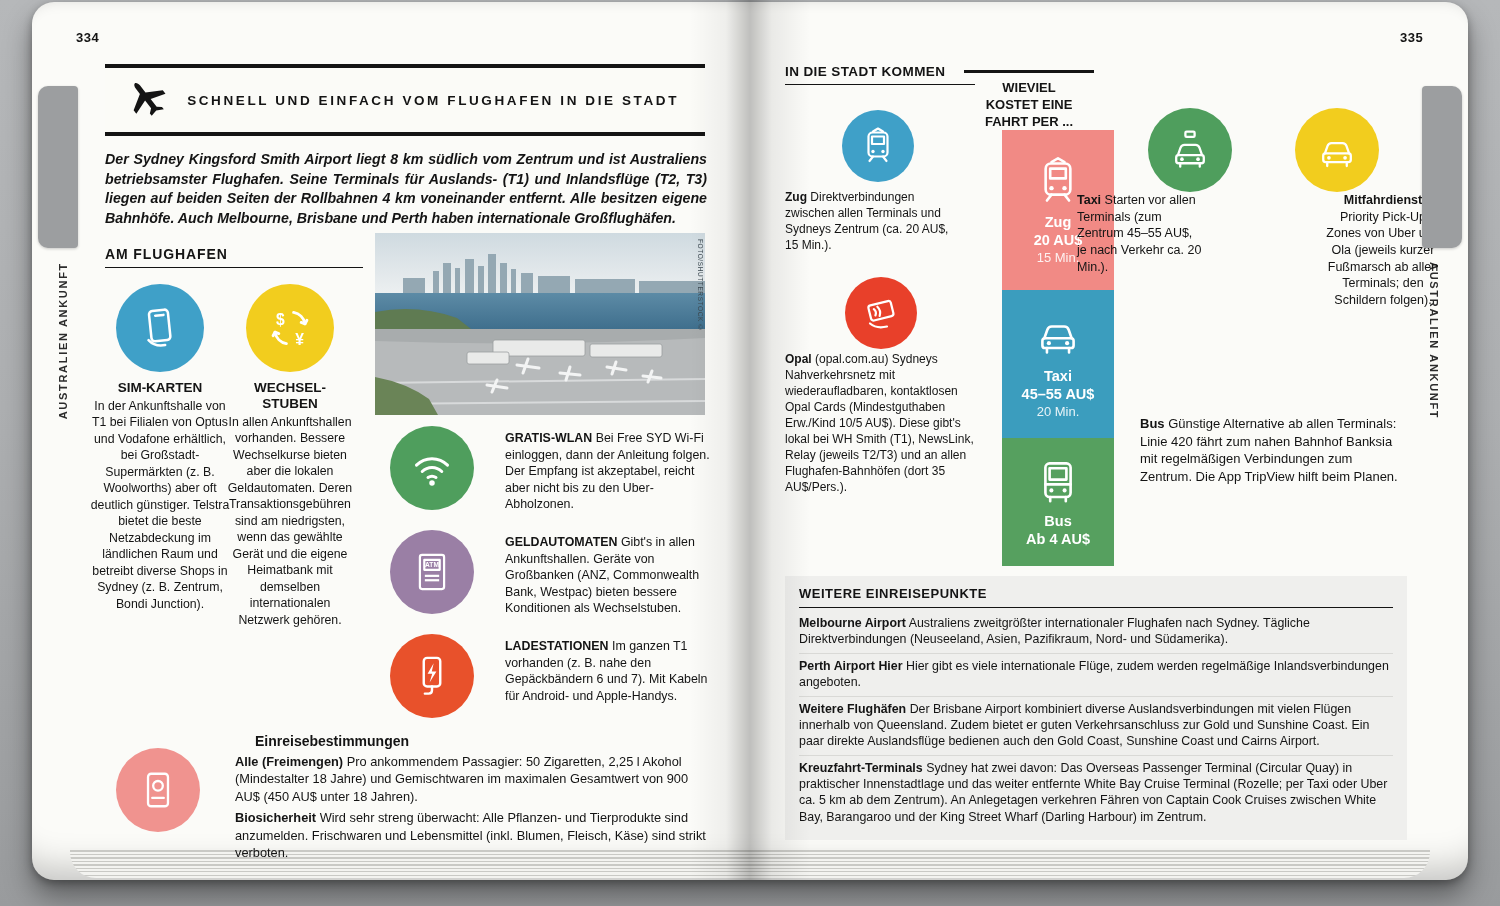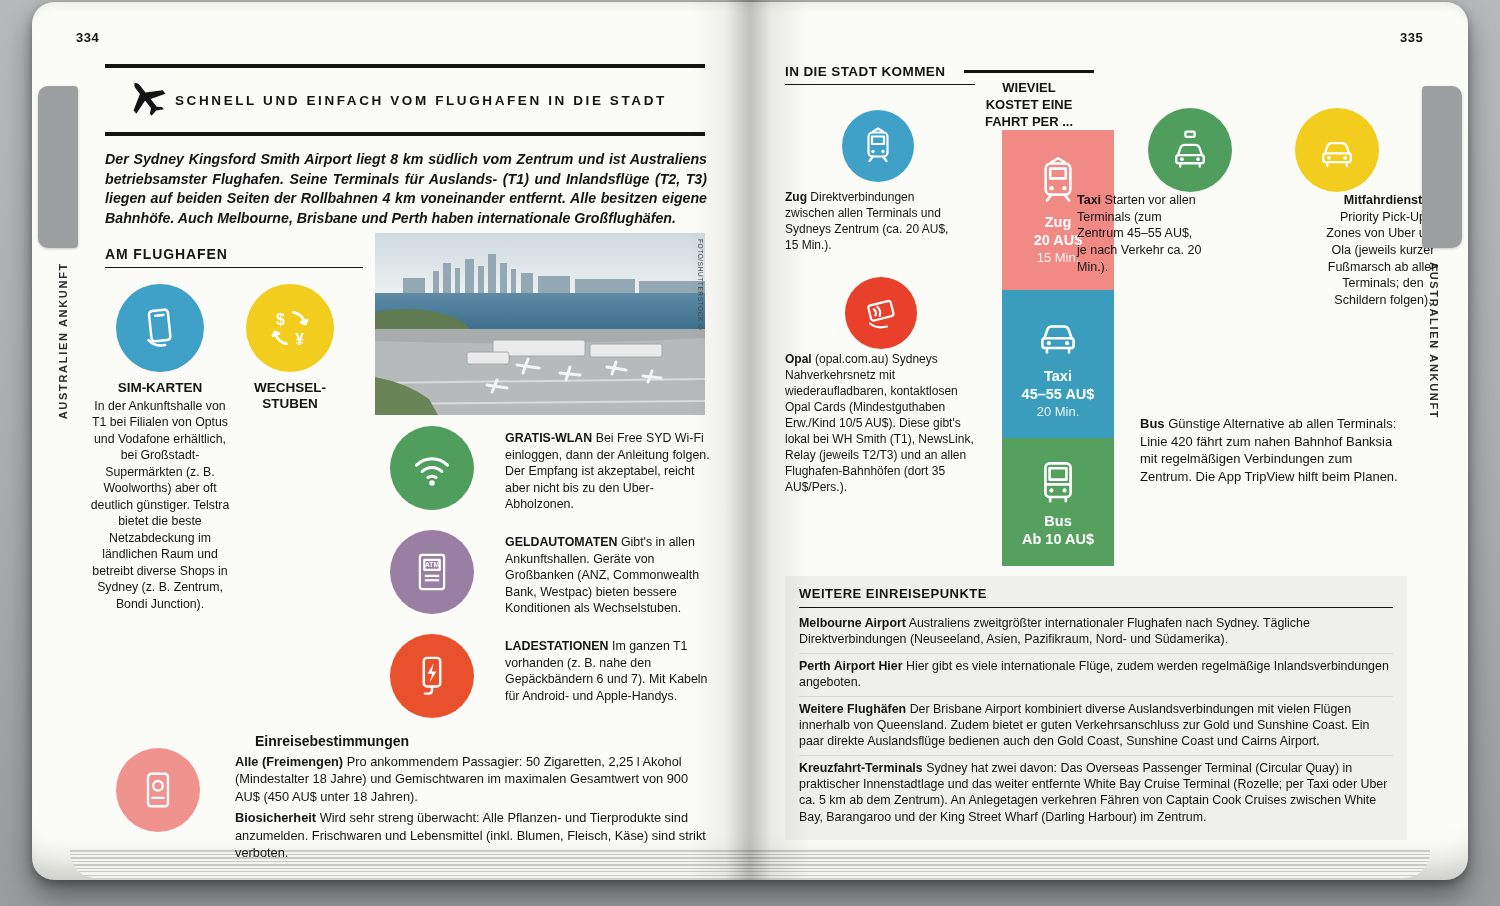--- a/index.html
+++ b/index.html
@@ -31,21 +31,21 @@
 
   
   .txt { overflow-wrap:break-word; hyphens:auto; }
   b { font-weight:bold; }
 
   
   .banner { position:absolute; left:105px; top:64px; width:600px; height:72px;
             border-top:4px solid #141414; border-bottom:4px solid #141414;
             background:#fbfbf7; display:flex; align-items:center; }
   .banner .plane-wrap { margin-left:16px; width:54px; height:46px; }
-  .banner .title { flex:1; text-align:left; font-size:13.5px; font-weight:bold;
+  .banner .title { flex:1; text-align:right; font-size:13.5px; font-weight:bold;
                    letter-spacing:2.6px; padding-right:26px; }
   .intro { position:absolute; left:105px; top:150px; width:602px; font-size:14.2px; font-weight:bold;
            font-style:italic; line-height:1.38; text-align:justify; }
   .sec-h { position:absolute; font-weight:bold; border-bottom:1.5px solid #141414; padding-bottom:5px; }
   #h-amflughafen { left:105px; top:246px; width:258px; font-size:14px; letter-spacing:.9px; }
 
   .circle { position:absolute; border-radius:50%; display:flex; align-items:center; justify-content:center; }
   .c88 { width:88px; height:88px; }
   .c84 { width:84px; height:84px; }
   .c72 { width:72px; height:72px; }
@@ -136,20 +136,21 @@
         <path d="M7.5 23.5 l-1.6 3 M7.5 23.5 l3.2 1.1"></path>
       </g>
       <text x="12" y="17.5" font-size="13" font-weight="bold" fill="#fff" text-anchor="middle">$</text>
       <text x="28" y="34.5" font-size="13" font-weight="bold" fill="#fff" text-anchor="middle">¥</text>
     </svg>
   </div>
   <div class="col-title" style="left:228px; top:380px; width:124px;">
     <span style="display:block">WECHSEL-</span>
     <span style="display:block">STUBEN</span>
   </div>
+  <div class="col-text txt" style="left:224px; top:414px; width:132px;">In allen Ankunftshallen vorhanden. Bessere Wechselkurse bieten aber die lokalen Geldautomaten. Deren Transaktionsgebühren sind am niedrigsten, wenn das gewählte Gerät und die eigene Heimatbank mit demselben internationalen Netzwerk gehören.</div>
 
   <div class="photo">
     <svg width="330" height="182" viewBox="0 0 330 182">
       <defs>
         <linearGradient id="sky" x1="0" y1="0" x2="0" y2="1">
           <stop offset="0" stop-color="#cfdae0"></stop>
             <stop offset="1" stop-color="#edf0f1"></stop>
         </linearGradient>
         <linearGradient id="water" x1="0" y1="0" x2="0" y2="1">
           <stop offset="0" stop-color="#5d8ba6"></stop>
@@ -353,21 +354,21 @@
         <g fill="none" stroke="#fff" stroke-width="2.2" stroke-linecap="round" stroke-linejoin="round">
           <rect x="9.5" y="4.5" width="21" height="28" rx="3.5"></rect>
           <rect x="13" y="8.5" width="14" height="9.5"></rect>
           <line x1="9.5" y1="22" x2="30.5" y2="22"></line>
           <path d="M13.5 32.5 v3.5 M26.5 32.5 v3.5"></path>
         </g>
         <circle cx="14.5" cy="27" r="1.7" fill="#fff"></circle>
           <circle cx="25.5" cy="27" r="1.7" fill="#fff"></circle>
       </svg>
       <span class="fb-label">Bus</span>
-      <span class="fb-price">Ab 10 AU$</span>
+      <span class="fb-price">Ab 4 AU$</span>
     </div>
   </div>
 
   <div class="circle c84" style="left: 1148px; top: 108px; background-color: rgb(79, 158, 93);">
     <svg width="46" height="46" viewBox="0 0 40 40">
       <g fill="none" stroke="#fff" stroke-width="2" stroke-linecap="round" stroke-linejoin="round">
         <rect x="16" y="4" width="8" height="4.5" rx="1"></rect>
         <path d="M9.5 24.5 l2.3 -6.5 q0.9 -2.5 3.4 -2.5 h9.6 q2.5 0 3.4 2.5 l2.3 6.5"></path>
         <rect x="8" y="24.5" width="24" height="7" rx="2"></rect>
         <path d="M11.5 31.5 v3 M28.5 31.5 v3"></path>

